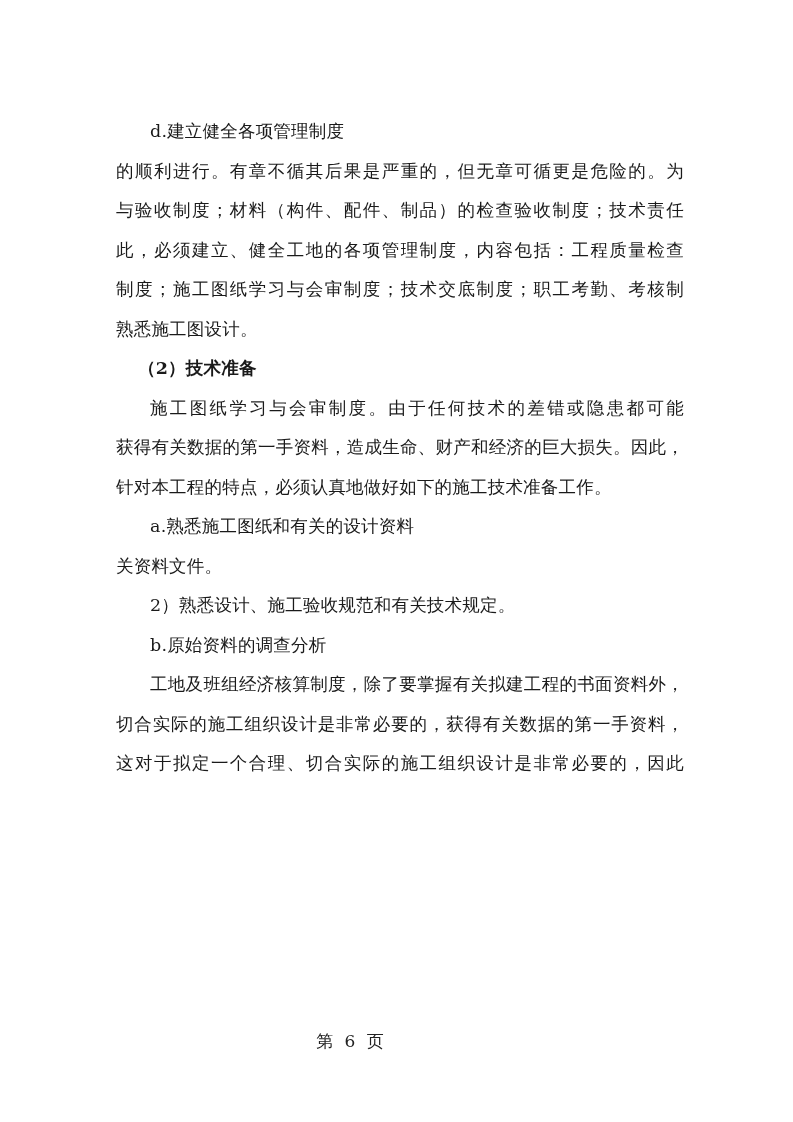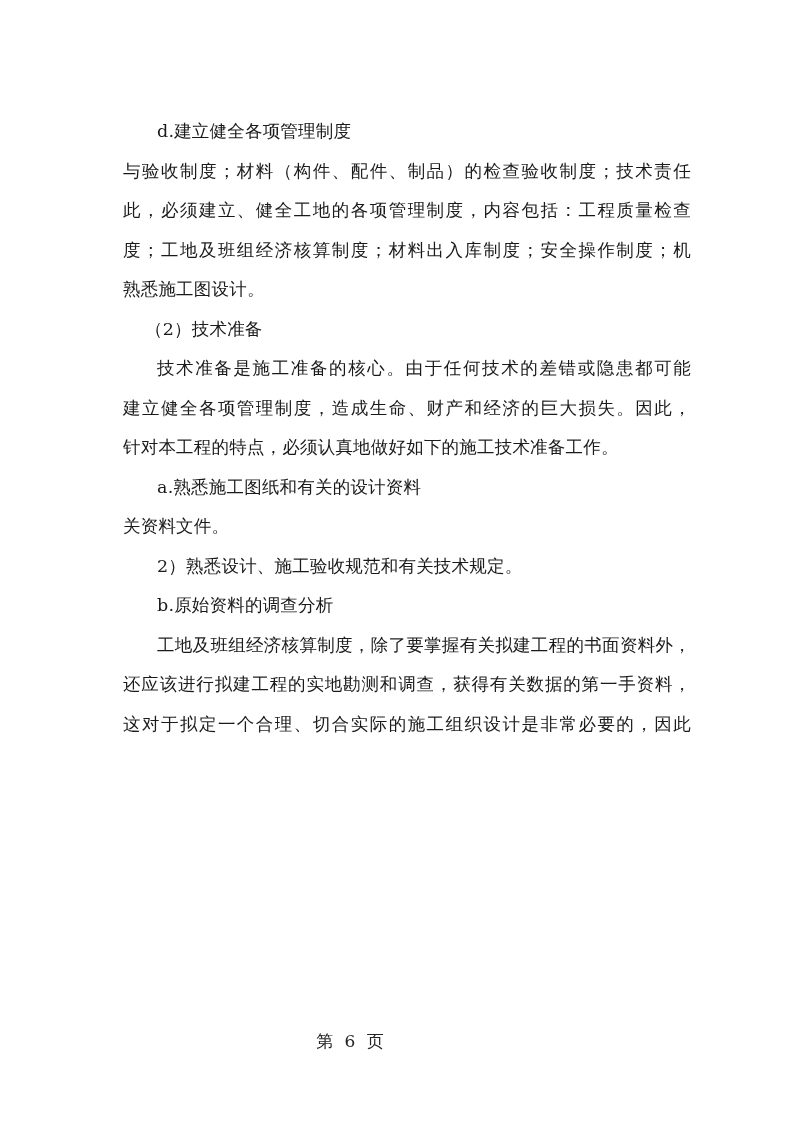--- a/index.html
+++ b/index.html
@@ -16,40 +16,40 @@
     color: #1a1a1a;
   }
   .page {
     position: absolute;
     left: 0; top: 0;
     width: 793px;
     height: 1122px;
   }
   .content {
     position: absolute;
-    left: 123px;
+    left: 116px;
     top: 112px;
     width: 568px;
   }
   .line {
     font-size: 17.5px;
     line-height: 39.5px;
     white-space: nowrap;
     letter-spacing: 0.2px;
     text-align: justify;
     text-align-last: justify;
   }
   .line.last {
     text-align-last: left;
   }
   .indent {
     padding-left: 34px;
   }
   .heading {
-    font-weight: normal;
+    font-weight: bold;
     padding-left: 22px;
   }
   .footer {
     position: absolute;
     top: 1030px;
     left: 0;
     width: 700px;
     text-align: center;
     font-size: 17px;
     color: #222;
@@ -58,46 +58,47 @@
 </style>
 </head>
 <body>
 
 <div class="page">
   <div class="content">
 
     <div class="line indent last">d.建立健全各项管理制度</div>
 
     <div>
+      <div class="line">的顺利进行。有章不循其后果是严重的，但无章可循更是危险的。为</div>
       <div class="line">与验收制度；材料（构件、配件、制品）的检查验收制度；技术责任</div>
       <div class="line">此，必须建立、健全工地的各项管理制度，内容包括：工程质量检查</div>
-      <div class="line">度；工地及班组经济核算制度；材料出入库制度；安全操作制度；机</div>
+      <div class="line">制度；施工图纸学习与会审制度；技术交底制度；职工考勤、考核制</div>
       <div class="line last">熟悉施工图设计。</div>
     </div>
 
     <div class="line heading last">（2）技术准备</div>
 
     <div>
-      <div class="line indent">技术准备是施工准备的核心。由于任何技术的差错或隐患都可能</div>
-      <div class="line">建立健全各项管理制度，造成生命、财产和经济的巨大损失。因此，</div>
+      <div class="line indent">施工图纸学习与会审制度。由于任何技术的差错或隐患都可能</div>
+      <div class="line">获得有关数据的第一手资料，造成生命、财产和经济的巨大损失。因此，</div>
       <div class="line last">针对本工程的特点，必须认真地做好如下的施工技术准备工作。</div>
     </div>
 
     <div class="line indent last">a.熟悉施工图纸和有关的设计资料</div>
 
     <div>
       <div class="line last">关资料文件。</div>
     </div>
 
     <div class="line indent last">2）熟悉设计、施工验收规范和有关技术规定。</div>
 
     <div class="line indent last">b.原始资料的调查分析</div>
 
     <div>
       <div class="line indent">工地及班组经济核算制度，除了要掌握有关拟建工程的书面资料外，</div>
-      <div class="line">还应该进行拟建工程的实地勘测和调查，获得有关数据的第一手资料，</div>
+      <div class="line">切合实际的施工组织设计是非常必要的，获得有关数据的第一手资料，</div>
       <div class="line">这对于拟定一个合理、切合实际的施工组织设计是非常必要的，因此</div>
     </div>
 
   </div>
 
   <div class="footer">第 6 页</div>
 </div>
 
 </body></html>

